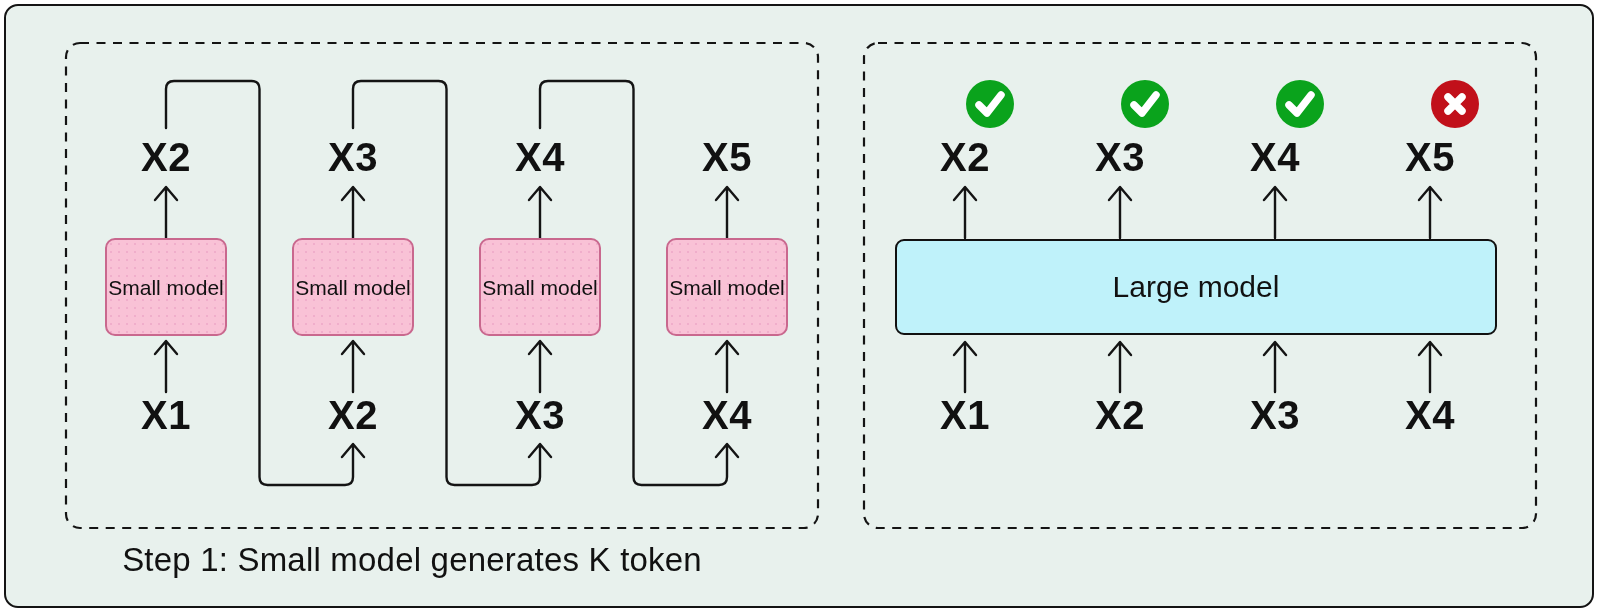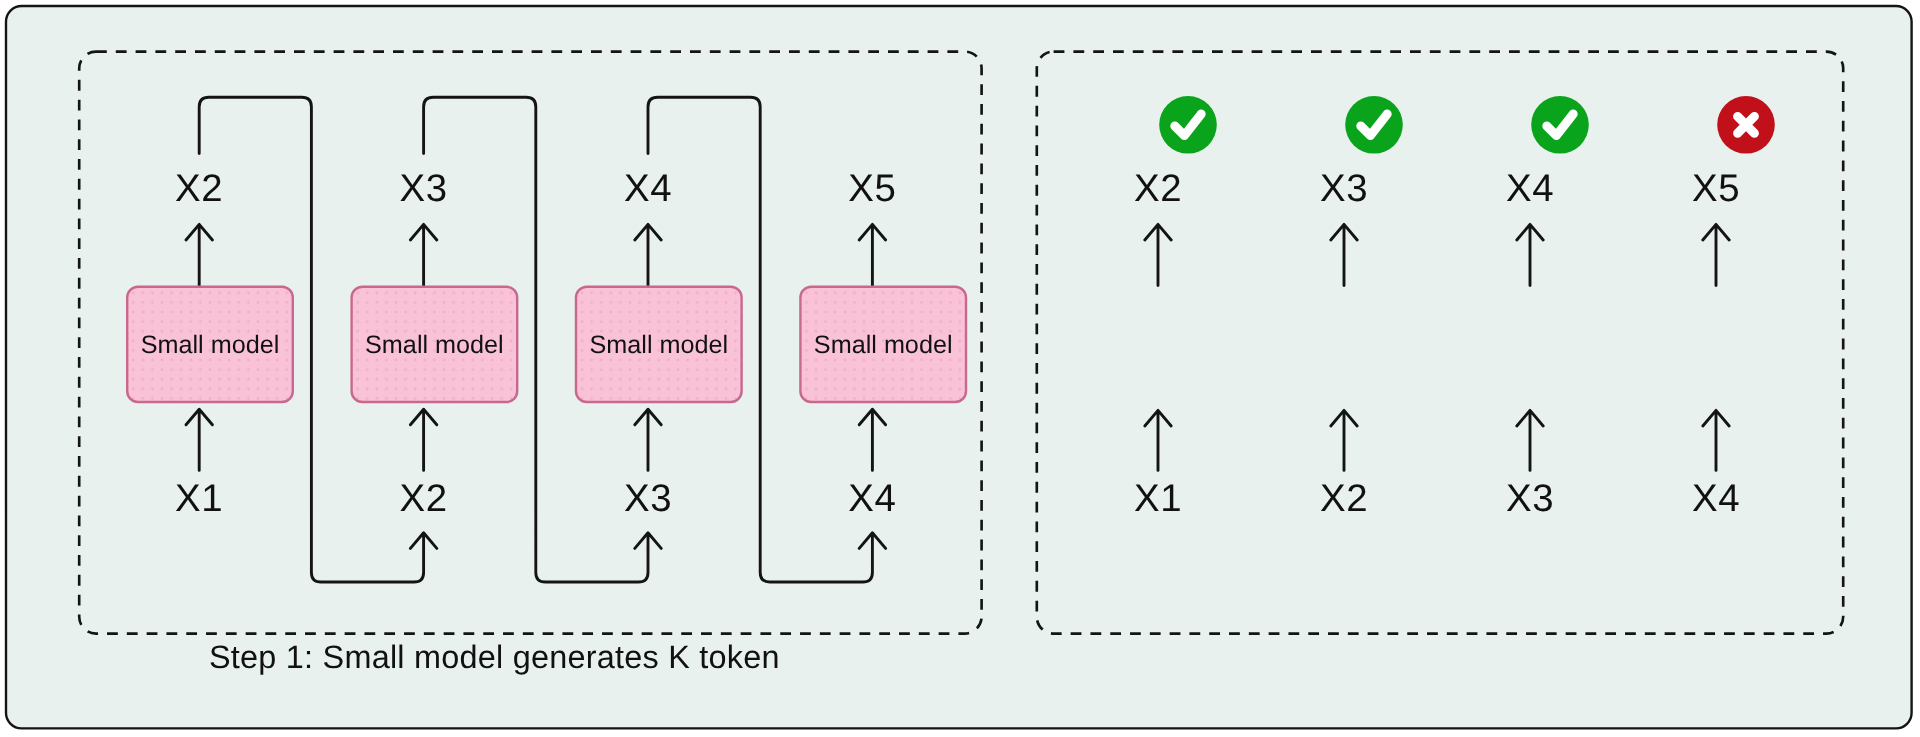--- a/index.html
+++ b/index.html
@@ -1,36 +1,36 @@
 <!DOCTYPE html>
 <html style="--page-bg: #ffffff; --card-bg: #e8f1ed; --line: #141414; --text: #111111; --small-box-fill: #f9c2d6; --small-box-border: #c9688e; --small-box-dot: #f0aecb; --large-box-fill: #bff2fa; --large-box-border: #111111; --check-green: #0aa31c; --cross-red: #c1101a; --icon-glyph: #ffffff;"><head>
 <meta charset="utf-8">
 <style>
   html,body{margin:0;padding:0;background:var(--page-bg,#fff);}
   .canvas{position:relative;width:1600px;height:614px;font-family:"Liberation Sans","DejaVu Sans",sans-serif;color:var(--text,#111);overflow:hidden;}
   .card{position:absolute;left:4px;top:4px;width:1590px;height:604px;background:var(--card-bg,#e8f1ed);border:2.2px solid var(--line,#111);border-radius:14px;box-sizing:border-box;}
   svg.overlay{position:absolute;left:0;top:0;width:1600px;height:614px;}
   .stroke{fill:none;stroke:var(--line,#111);stroke-width:2.4;stroke-linecap:round;stroke-linejoin:round;}
   .dashed{fill:none;stroke:var(--line,#111);stroke-width:2.2;stroke-dasharray:9 7.5;}
-  .xlabel{position:absolute;transform:translate(-50%,-50%);font-size:32px;font-weight:400;letter-spacing:0.5px;white-space:nowrap;}
-  .small-box{position:absolute;width:140px;height:98px;top:238px;background:var(--small-box-fill,#f9c2d6);
+  .xlabel{position:absolute;transform:translate(-50%,-50%);font-size:40px;font-weight:700;letter-spacing:0.5px;white-space:nowrap;}
+  .small-box{position:absolute;width:122px;height:98px;top:238px;background:var(--small-box-fill,#f9c2d6);
     background-image:radial-gradient(var(--small-box-dot,#efaac7) 1px, transparent 1.4px);background-size:8px 8px;
     border:2.5px solid var(--small-box-border,#c9688e);border-radius:10px;box-sizing:border-box;
     display:flex;align-items:center;justify-content:center;text-align:center;font-size:21px;line-height:33px;}
   .large-box{position:absolute;left:895px;top:239px;width:602px;height:96px;background:var(--large-box-fill,#bff2fa);
     border:2.5px solid var(--large-box-border,#111);border-radius:9px;box-sizing:border-box;
     display:flex;align-items:center;justify-content:center;font-size:30px;font-weight:500;}
   .verdict{position:absolute;width:48px;height:48px;border-radius:50%;transform:translate(-50%,-50%);
     display:flex;align-items:center;justify-content:center;}
   .verdict.check{background:var(--check-green,#0aa31c);}
   .verdict.cross{background:var(--cross-red,#c1101a);}
   .verdict svg{display:block;}
   .glyph{fill:none;stroke:var(--icon-glyph,#fff);stroke-width:7.5;stroke-linecap:round;stroke-linejoin:round;}
-  .caption{position:absolute;top:528px;height:40px;display:flex;align-items:center;justify-content:center;
-    font-size:27px;font-weight:500;letter-spacing:0.2px;white-space:nowrap;}
+  .caption{position:absolute;top:540px;height:40px;display:flex;align-items:center;justify-content:center;
+    font-size:33px;font-weight:500;letter-spacing:0.2px;white-space:nowrap;}
 </style>
 </head>
 <body>
 
 <div class="canvas">
   <div class="card"></div>
 
   <svg class="overlay" viewBox="0 0 1600 614">
 
     <rect class="dashed" x="66" y="43" width="752" height="485" rx="14"></rect>
@@ -79,20 +79,23 @@
   <div class="xlabel" style="left:540px;top:157px;">X4</div>
   <div class="xlabel" style="left:727px;top:157px;">X5</div>
 
   <div class="xlabel" style="left:166px;top:415px;">X1</div>
   <div class="xlabel" style="left:353px;top:415px;">X2</div>
   <div class="xlabel" style="left:540px;top:415px;">X3</div>
   <div class="xlabel" style="left:727px;top:415px;">X4</div>
 
   <div class="caption" style="left:66px;width:692px;">Step 1: Small model generates K token</div>
 
+  <div class="large-box">
+    <span>Large model</span>
+  </div>
 
   <div class="verdict check" style="left:990px;top:104px;">
     <svg width="48" height="48" viewBox="0 0 48 48">
       <path class="glyph" d="M13 25 L21 33 L35 15"></path>
     </svg>
   </div>
   <div class="verdict check" style="left:1145px;top:104px;">
     <svg width="48" height="48" viewBox="0 0 48 48">
       <path class="glyph" d="M13 25 L21 33 L35 15"></path>
     </svg>

